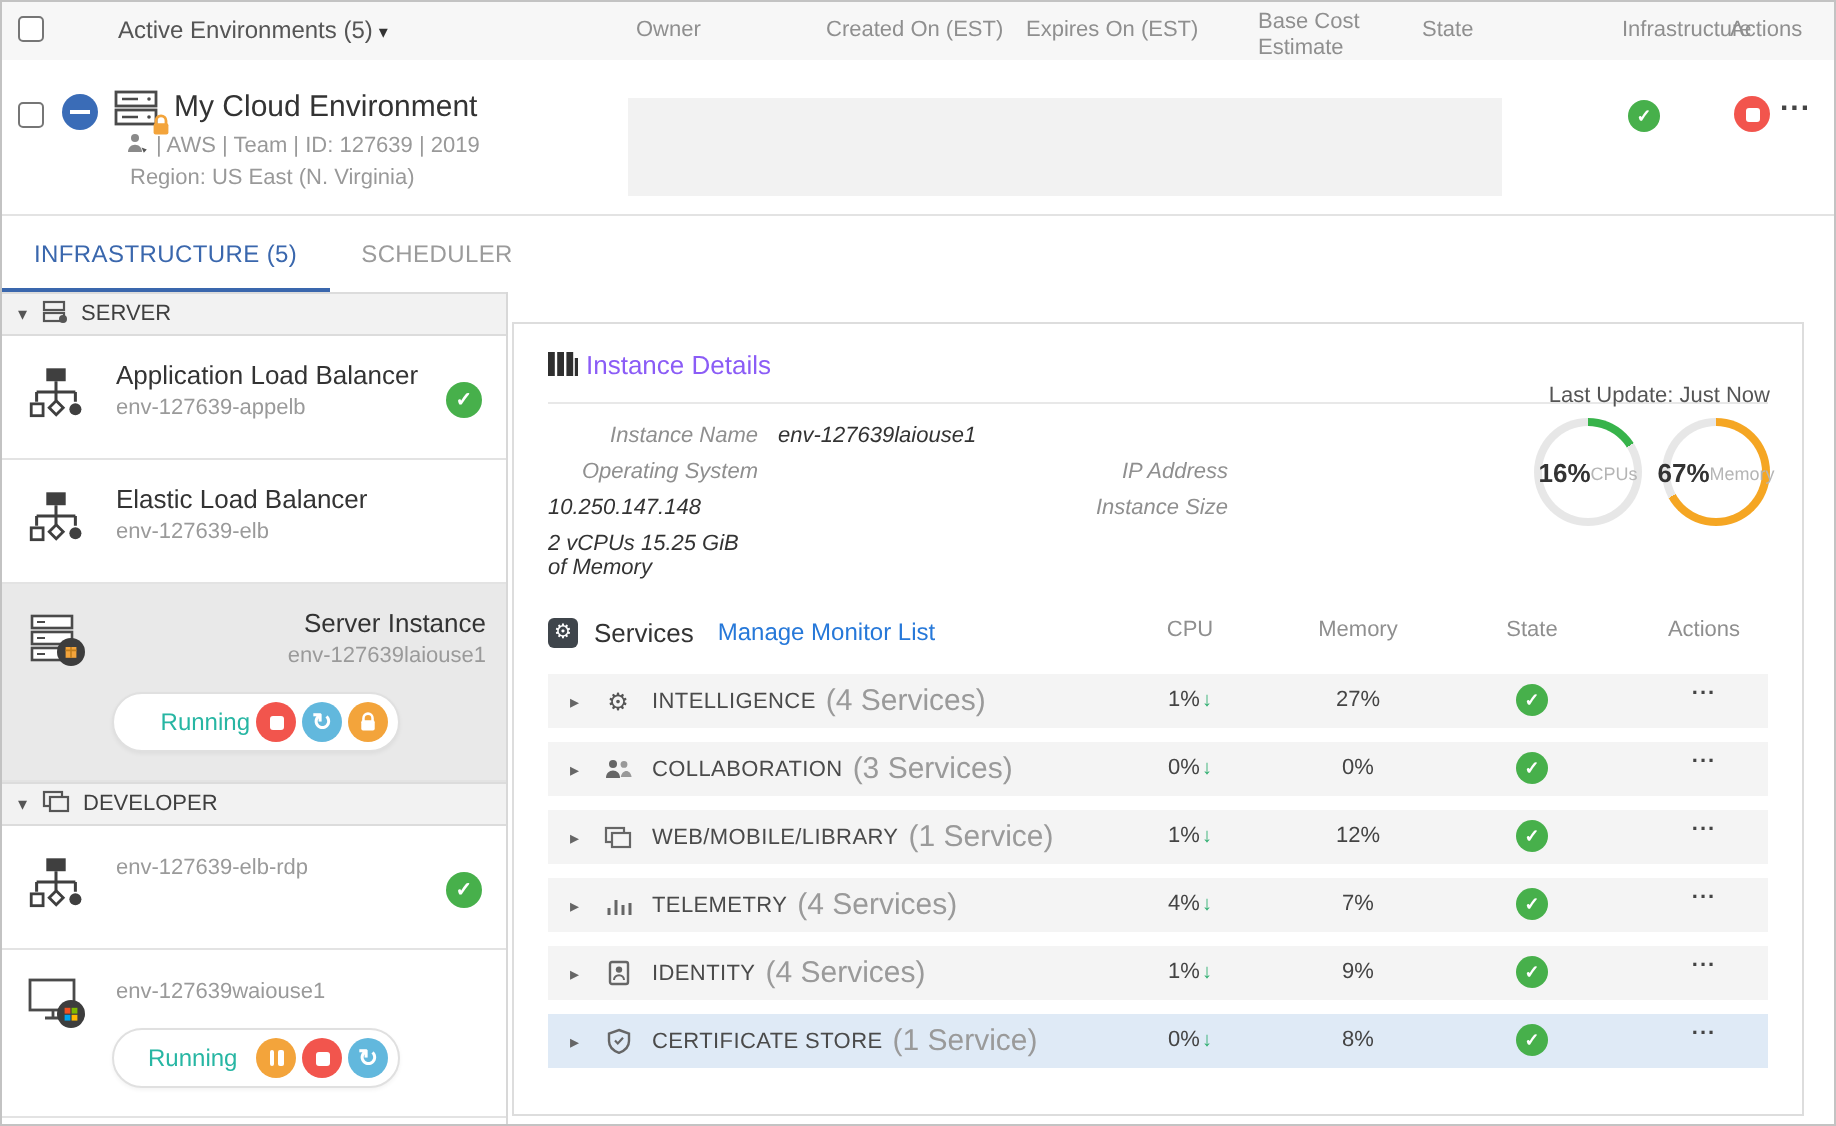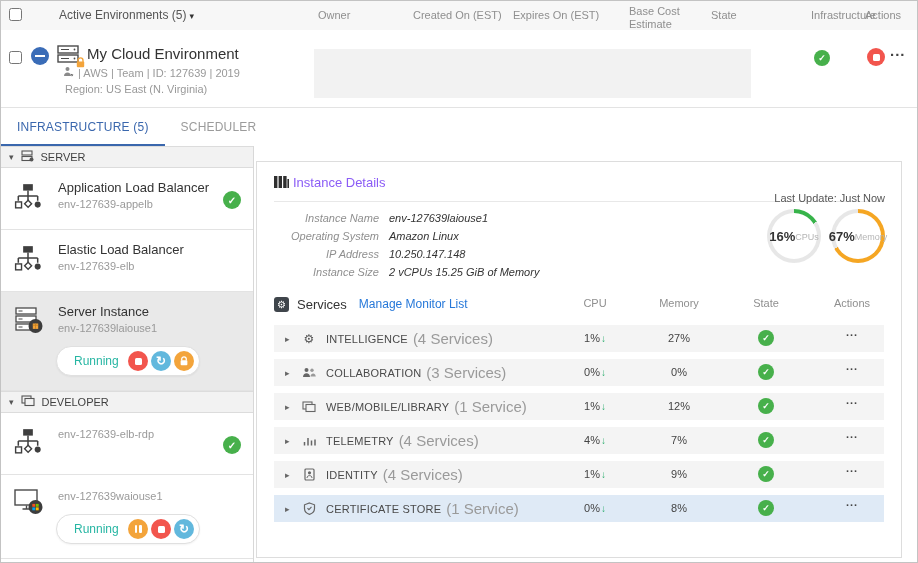--- a/index.html
+++ b/index.html
@@ -62,21 +62,21 @@
 
   
   .sidebar { position:absolute; left:0; top:145px; width:253px; bottom:0;
              border-right:1px solid #d8d8d8; background:#fff; }
   .sec-head { height:22px; background:#f2f2f2; border-top:1px solid #dcdcdc;
               border-bottom:1px solid #dcdcdc; display:flex; align-items:center; gap:7px;
               padding:0 8px; font-size:11px; color:#3f3f3f; cursor:pointer; }
   .sec-head .tri { font-size:9px; color:#555; }
   .side-item { position:relative; border-bottom:1px solid #e3e3e3; padding:12px 10px 12px 57px;
                min-height:62px; background:#fff; cursor:pointer; }
-  .side-item.selected { background:#e9e9e9; }
+  .side-item.selected { background:#e9e9e9;text-align:right; }
   .si-icon { position:absolute; left:13px; top:14px; }
   .si-name { font-size:13px; color:#333; }
   .si-id { font-size:11px; color:#9a9a9a; margin-top:3px; }
   .si-state { position:absolute; right:12px; top:23px; }
   .status-pill { margin:12px 0 2px -2px; width:144px; height:30px; background:#fff;
                  border:1px solid #e0e0e0; border-radius:16px; display:flex; align-items:center;
                  padding:0 5px 0 17px; gap:3px; box-shadow:0 1px 2px rgba(0,0,0,0.05); }
   .status-label { color:#27b6a3; font-size:12px; flex:1; }
 
   
@@ -320,21 +320,20 @@
           <rect x="13.4" y="4" width="1.6" height="9" fill="#2f2f2f"></rect>
         </svg>
       </span>
       <span>Instance Details</span>
     </div>
 
     <div class="details">
       <span class="d-label">Instance Name</span>
       <span class="d-value">env-127639laiouse1</span>
       <span class="d-label">Operating System</span>
-      <span class="d-value">Amazon Linux</span>
       <span class="d-label">IP Address</span>
       <span class="d-value">10.250.147.148</span>
       <span class="d-label">Instance Size</span>
       <span class="d-value">2 vCPUs 15.25 GiB of Memory</span>
     </div>
 
     <span class="last-update">Last Update: Just Now</span>
 
     <div class="gauges">
       <div class="gauge" style="background: conic-gradient(rgb(55, 179, 74) 0%, rgb(55, 179, 74) 16%, rgb(231, 231, 231) 16%, rgb(231, 231, 231) 100%);">

